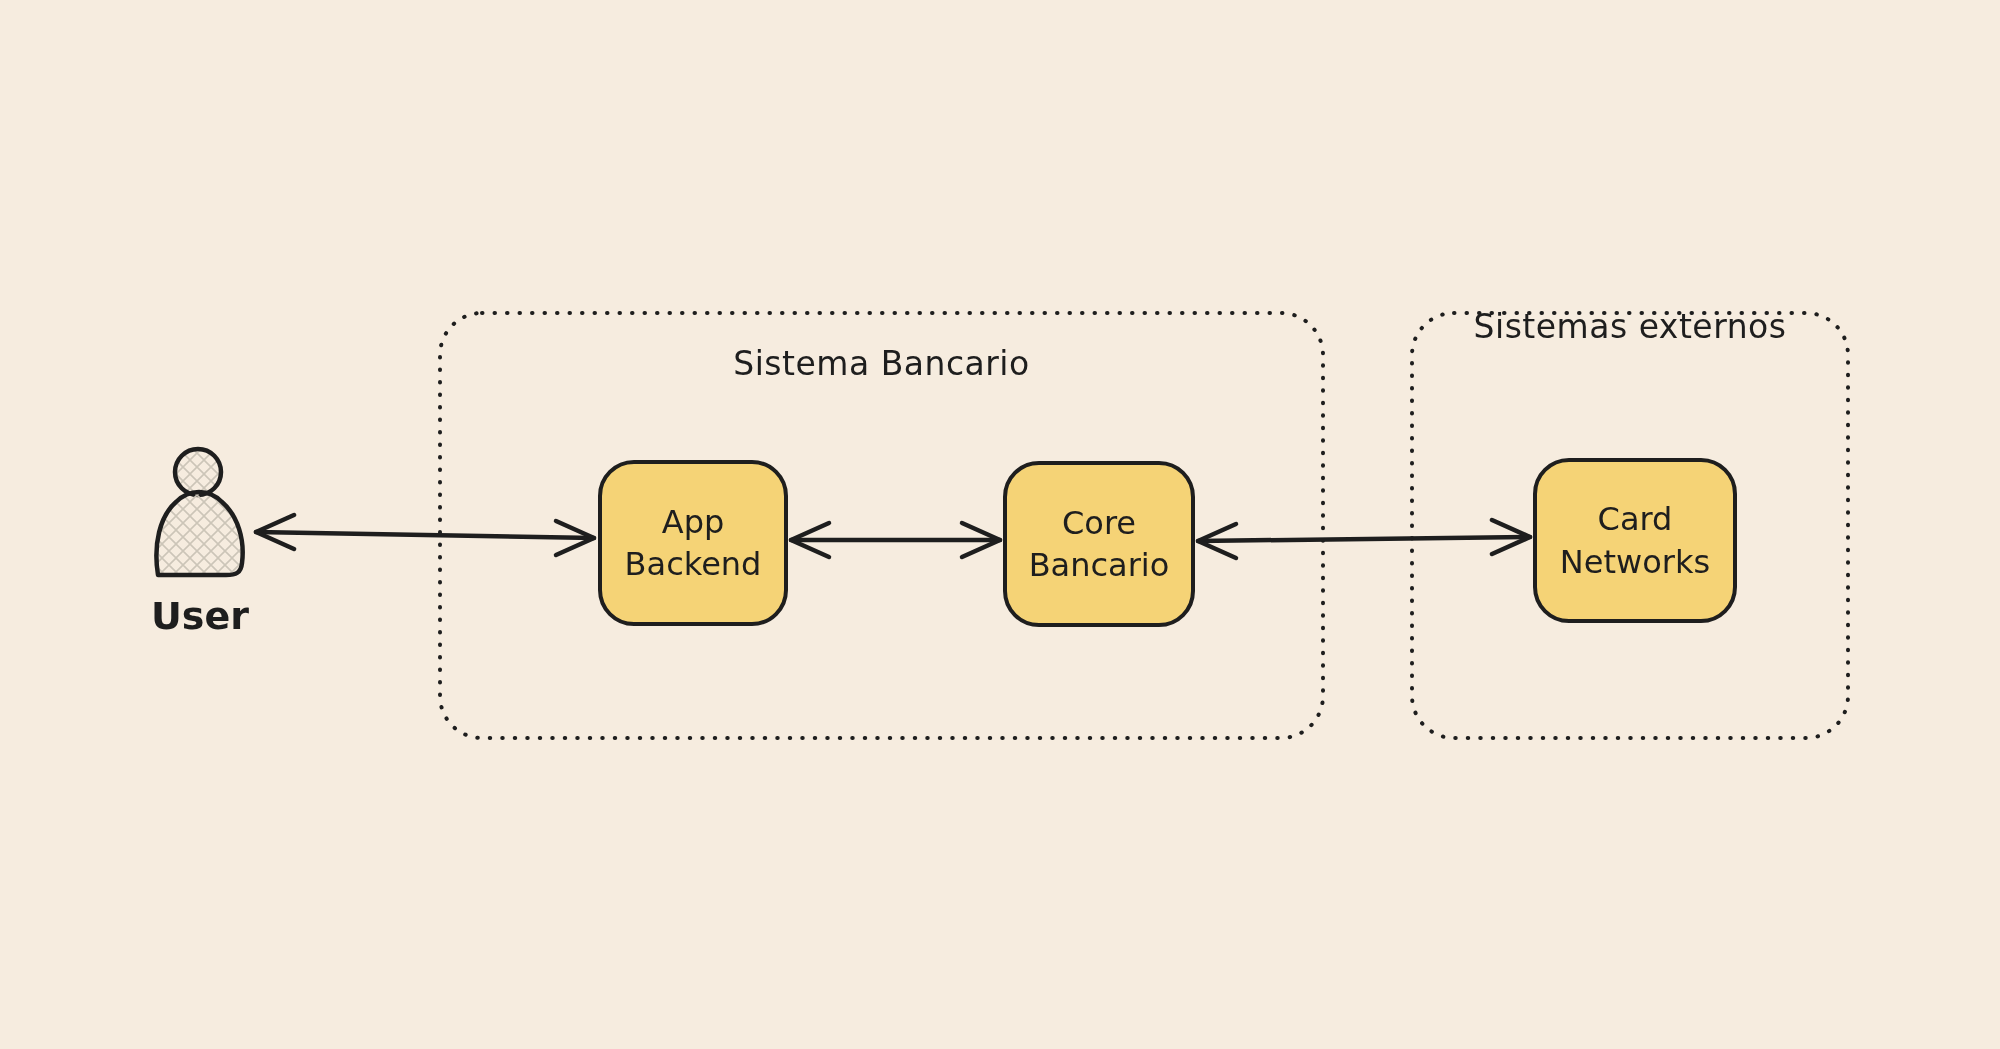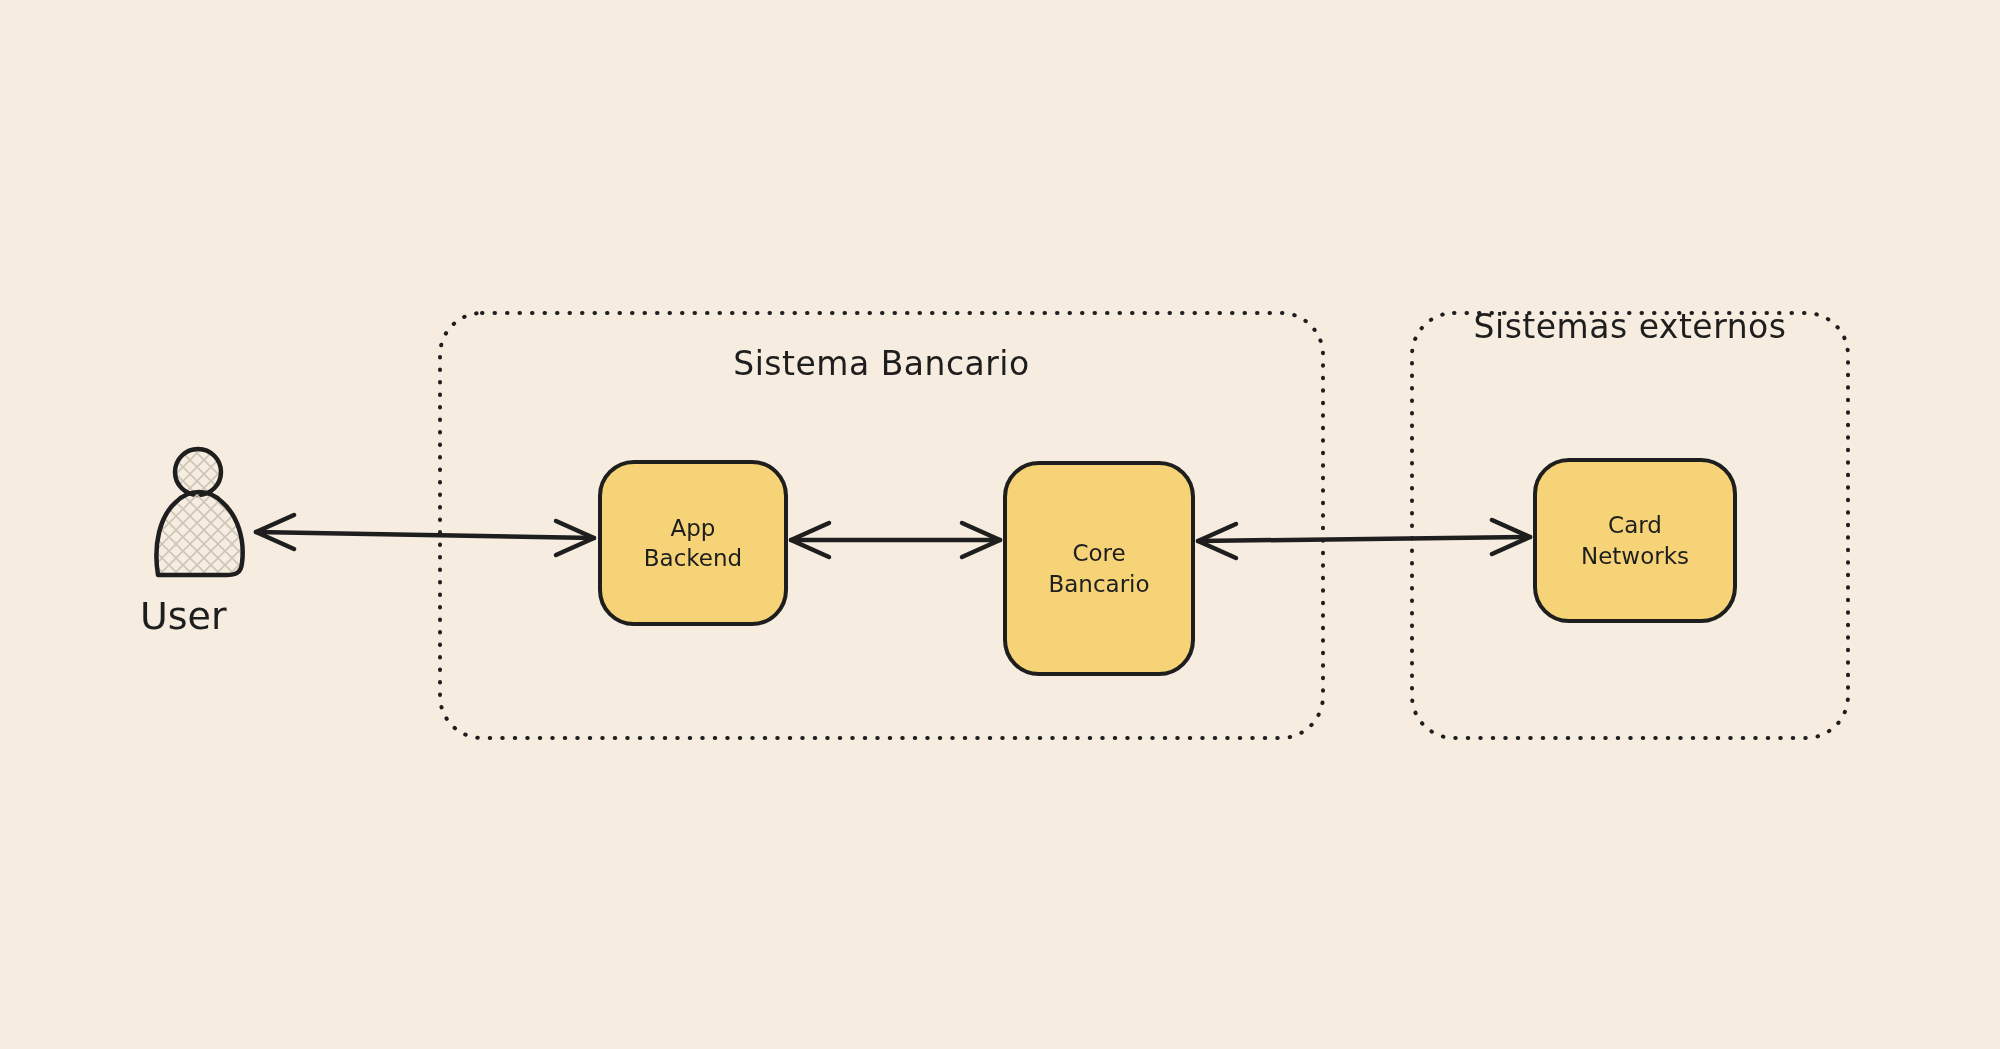--- a/index.html
+++ b/index.html
@@ -37,34 +37,35 @@
   .group-title.t2 { left: 1412px; top: 307px; width: 436px; }
   .node {
     position: absolute;
     background: #f5d376;
     border: 4.5px solid #1e1e1e;
     border-radius: 36px;
     display: flex;
     align-items: center;
     justify-content: center;
     text-align: center;
-    font-size: 23px;
+    font-size: 32px;
     line-height: 1.32;
     white-space: pre-line;
     box-sizing: border-box;
   }
   .node.app-backend   { left: 598px;  top: 460px; width: 190px; height: 166px; }
-  .node.core-bancario { left: 1003px; top: 461px; width: 192px; height: 215px; }
+  .node.core-bancario { left: 1003px; top: 461px; width: 192px; height: 166px; }
   .node.card-networks { left: 1533px; top: 458px; width: 204px; height: 165px; }
   .actor {
     position: absolute;
     left: 140px;
     top: 446px;
     width: 120px;
-    text-align: left;
+    text-align: center;
+    font-weight: bold;
   }
   .actor svg {
     display: block;
     margin: 0 auto;
   }
   .actor-label {
     margin-top: 12px;
     font-size: 38px;
     color: #1e1e1e;
   }

